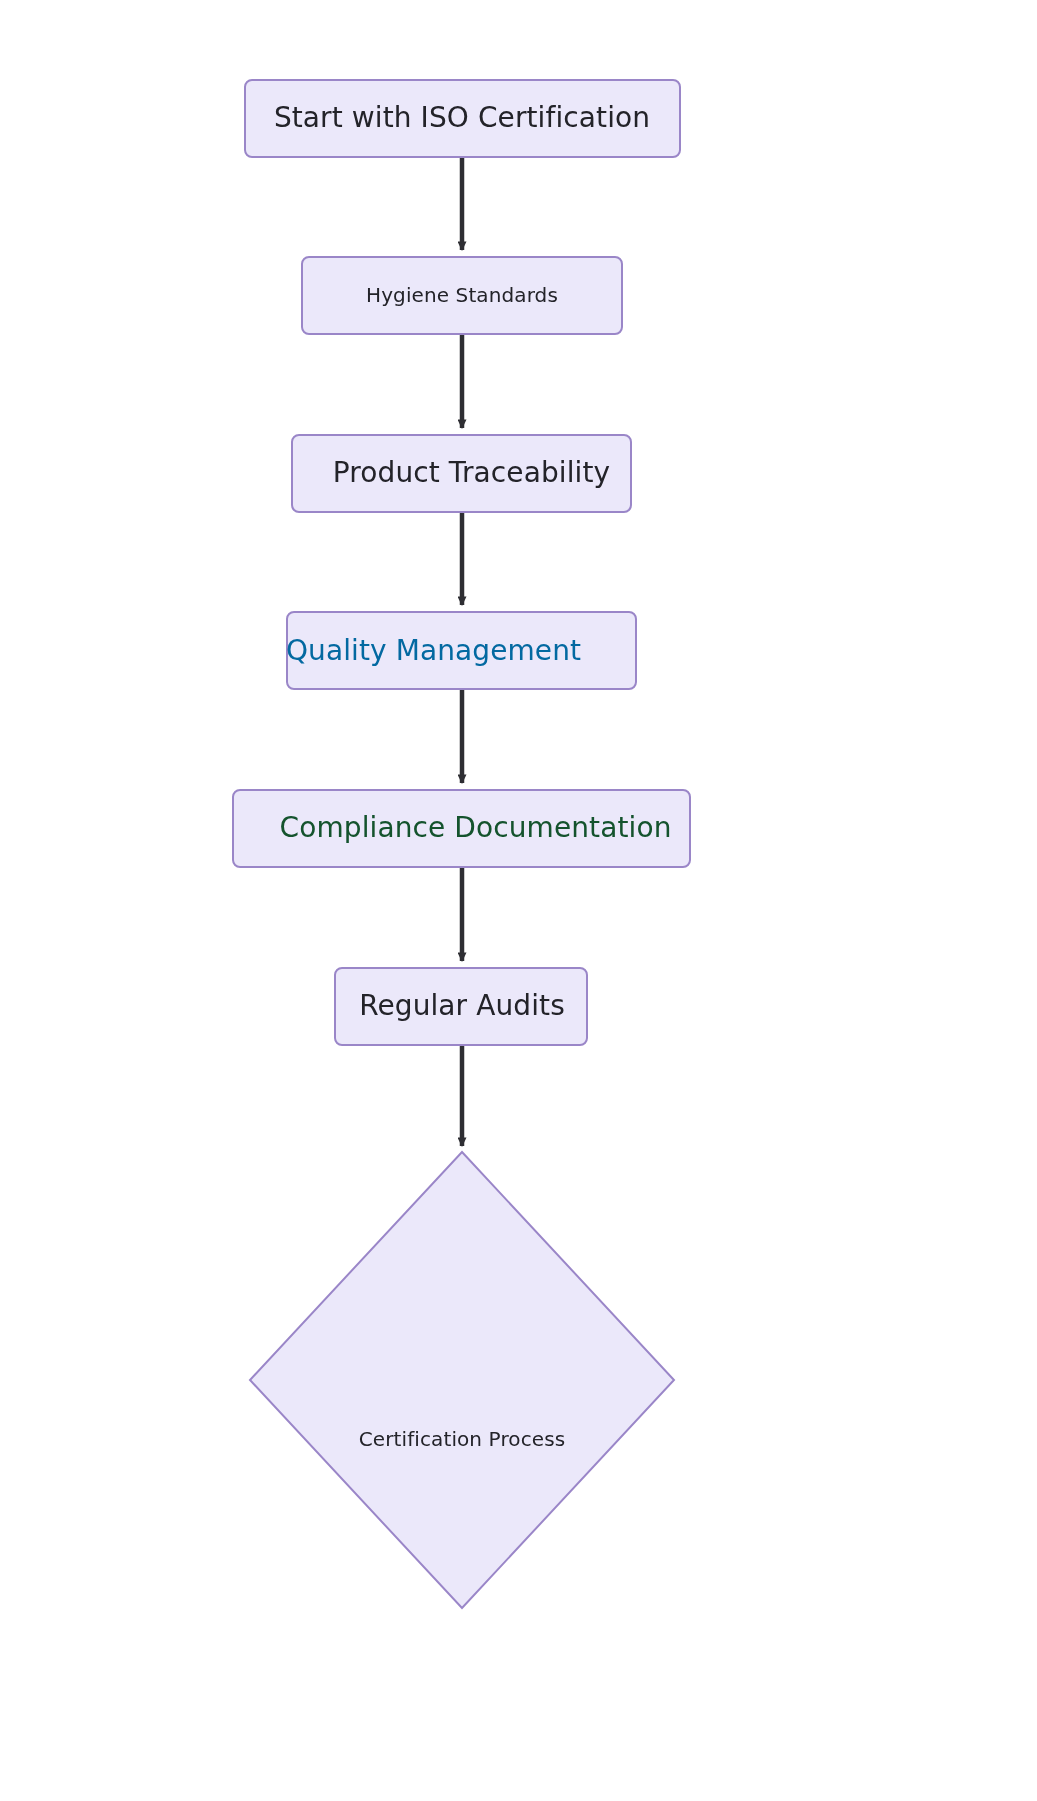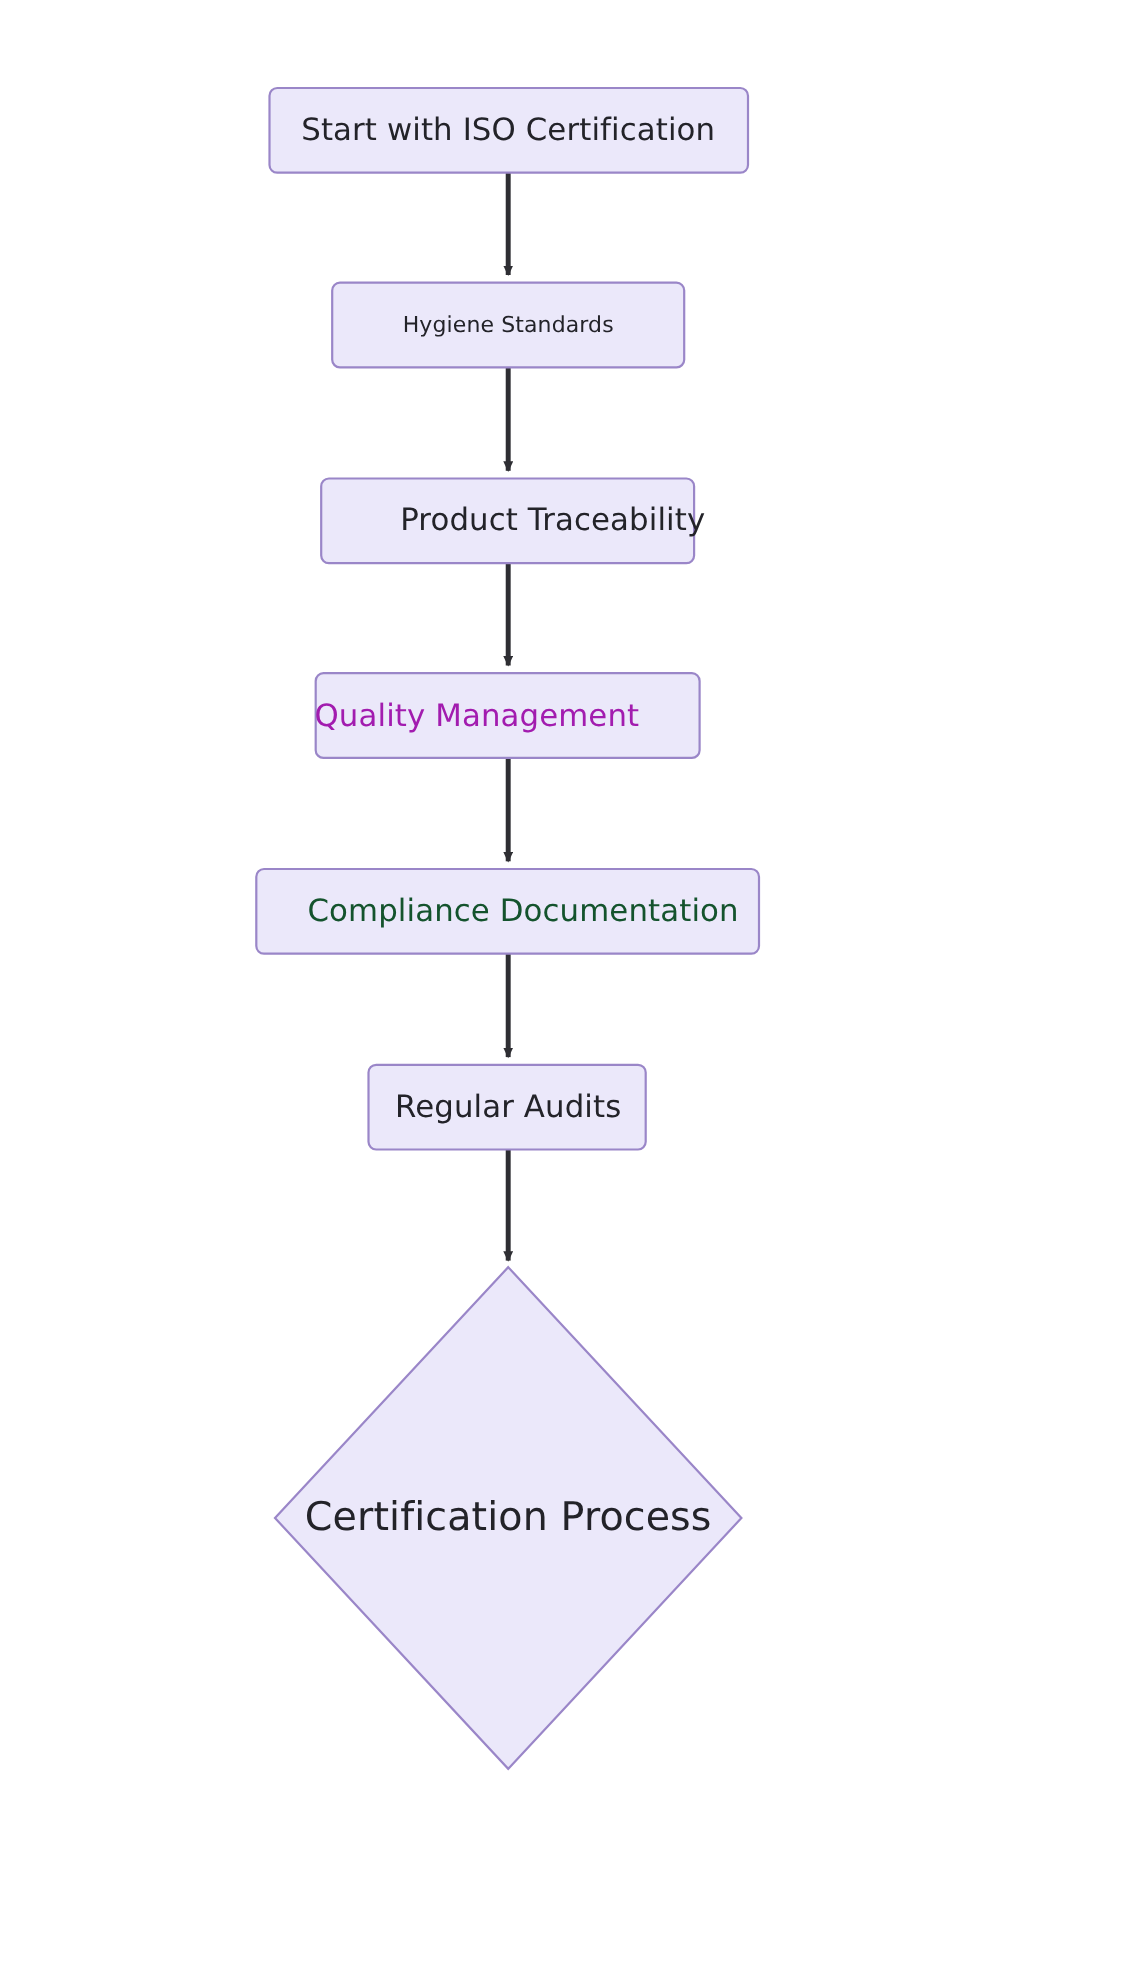--- a/index.html
+++ b/index.html
@@ -73,19 +73,19 @@
         <rect x="287" y="612" width="349" height="77" rx="7" ry="7" fill="#ebe8fa" stroke="#9a86c8" stroke-width="2"></rect>
         <rect x="233" y="790" width="457" height="77" rx="7" ry="7" fill="#ebe8fa" stroke="#9a86c8" stroke-width="2"></rect>
         <rect x="335" y="968" width="252" height="77" rx="7" ry="7" fill="#ebe8fa" stroke="#9a86c8" stroke-width="2"></rect>
         <polygon points="462,1152 674,1380 462,1608 250,1380" fill="#ebe8fa" stroke="#9a86c8" stroke-width="2"></polygon>
       </g>
   </svg>
 
   <div id="labels-layer">
       <div class="node-label" style="left: 244.5px; top: 79.5px; width: 435px; height: 77px; font-size: 28px; color: rgb(35, 35, 41);">Start with ISO Certification</div>
       <div class="node-label" style="left: 302px; top: 256.5px; width: 320px; height: 77px; font-size: 20px; color: rgb(35, 35, 41);">Hygiene Standards</div>
-      <div class="node-label" style="left: 292.5px; top: 434.5px; width: 358px; height: 77px; font-size: 28px; color: rgb(35, 35, 41); margin-left: 31px;">Product Traceability</div>
-      <div class="node-label" style="left: 287.5px; top: 612.5px; width: 292px; height: 77px; font-size: 28px; color: #a21caf;">Quality Management</div>
+      <div class="node-label" style="left: 292.5px; top: 434.5px; width: 358px; height: 77px; font-size: 28px; color: rgb(35, 35, 41);">Product Traceability</div>
+      <div class="node-label" style="left: 287.5px; top: 612.5px; width: 292px; height: 77px; font-size: 28px; color: #0369a1;">Quality Management</div>
       <div class="node-label" style="left: 247px; top: 789.5px; width: 457px; height: 77px; font-size: 28px; color: #14532d;">Compliance Documentation</div>
       <div class="node-label" style="left: 336px; top: 967.5px; width: 252px; height: 77px; font-size: 28px; color: rgb(35, 35, 41); border-radius: 15px;">Regular Audits</div>
-      <div class="node-label" style="left: 250px; top: 1356px; width: 424px; height: 48px; font-size: 36px; color: rgb(35, 35, 41);">Certification Process</div>
+      <div class="node-label" style="left: 250px; top: 1415px; width: 424px; height: 48px; font-size: 20px; color: rgb(35, 35, 41);">Certification Process</div>
     </div>
 </div>
 
 </body></html>

